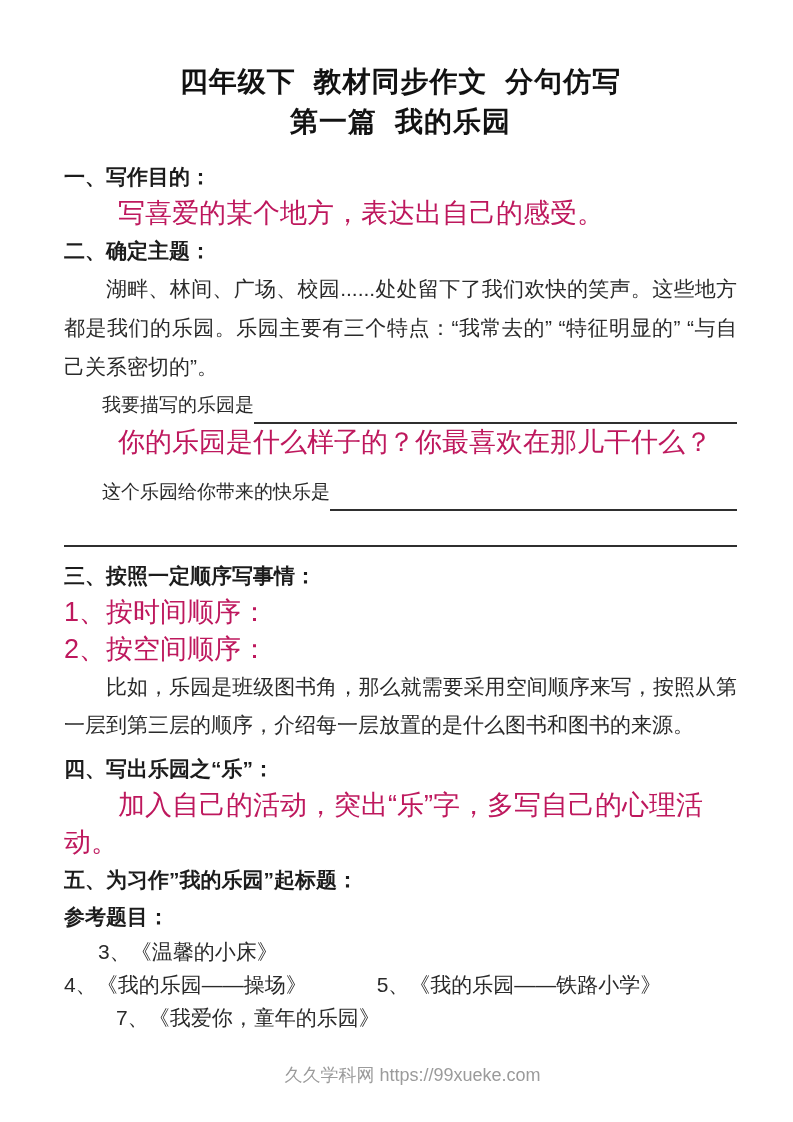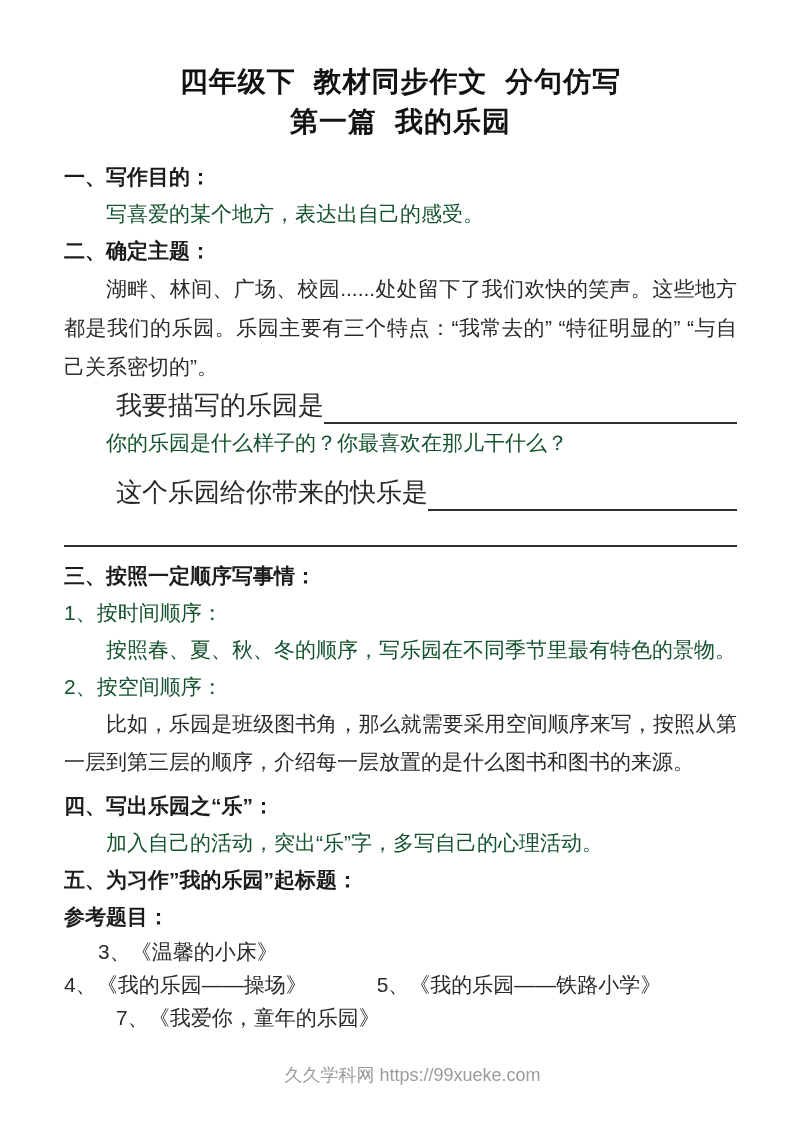--- a/index.html
+++ b/index.html
@@ -28,43 +28,43 @@
     letter-spacing:1px;
   }
   .doc-title div{white-space:nowrap;font-family:Liberation Mono, monospace;}
   .h-line{
     font-size:21px;
     line-height:37px;
     font-weight:700;
     color:#1c1c1c;
   }
   .p-line{
-    font-size:21px;
+    font-size:27px;
     line-height:37px;
-    color:#14532d;
+    color:#be185d;
   }
   .p-wrap{
     font-size:21px;
     line-height:39px;
     text-indent:2em;
     text-align:justify;
     color:#2a2a2a;
   }
   .p-wrap2{
     font-size:21px;
     line-height:38px;
     text-indent:2em;
     text-align:justify;
     color:#2a2a2a;
   }
   .indent{ text-indent:2em; }
   .fill-line{
     display:flex;
     align-items:flex-end;
-    font-size:26px;
+    font-size:19px;
     line-height:38px;
     color:#2a2a2a;
   }
   .fill-line .lead{ white-space:nowrap; padding-left:2em; }
   .fill-line .blank{
     flex:1;
     border-bottom:2px solid #2f2f2f;
     height:30px;
   }
   .gap-top12{ margin-top:12px; }
@@ -123,21 +123,20 @@
 
     <div class="fill-line gap-top12">
       <span class="lead">这个乐园给你带来的快乐是</span>
       <span class="blank"></span>
     </div>
 
     <div class="rule-full"></div>
 
     <div class="h-line">三、按照一定顺序写事情：</div>
     <div class="p-line">1、按时间顺序：</div>
-    <div class="p-line indent">按照春、夏、秋、冬的顺序，写乐园在不同季节里最有特色的景物。</div>
     <div class="p-line">2、按空间顺序：</div>
     <div class="p-wrap2">比如，乐园是班级图书角，那么就需要采用空间顺序来写，按照从第一层到第三层的顺序，介绍每一层放置的是什么图书和图书的来源。</div>
 
     <div class="h-line mt6">四、写出乐园之“乐”：</div>
     <div class="p-line indent">加入自己的活动，突出“乐”字，多写自己的心理活动。</div>
 
     <div class="h-line">五、为习作”我的乐园”起标题：</div>
     <div class="h-line">参考题目：</div>
 
     <div class="ref-row">

